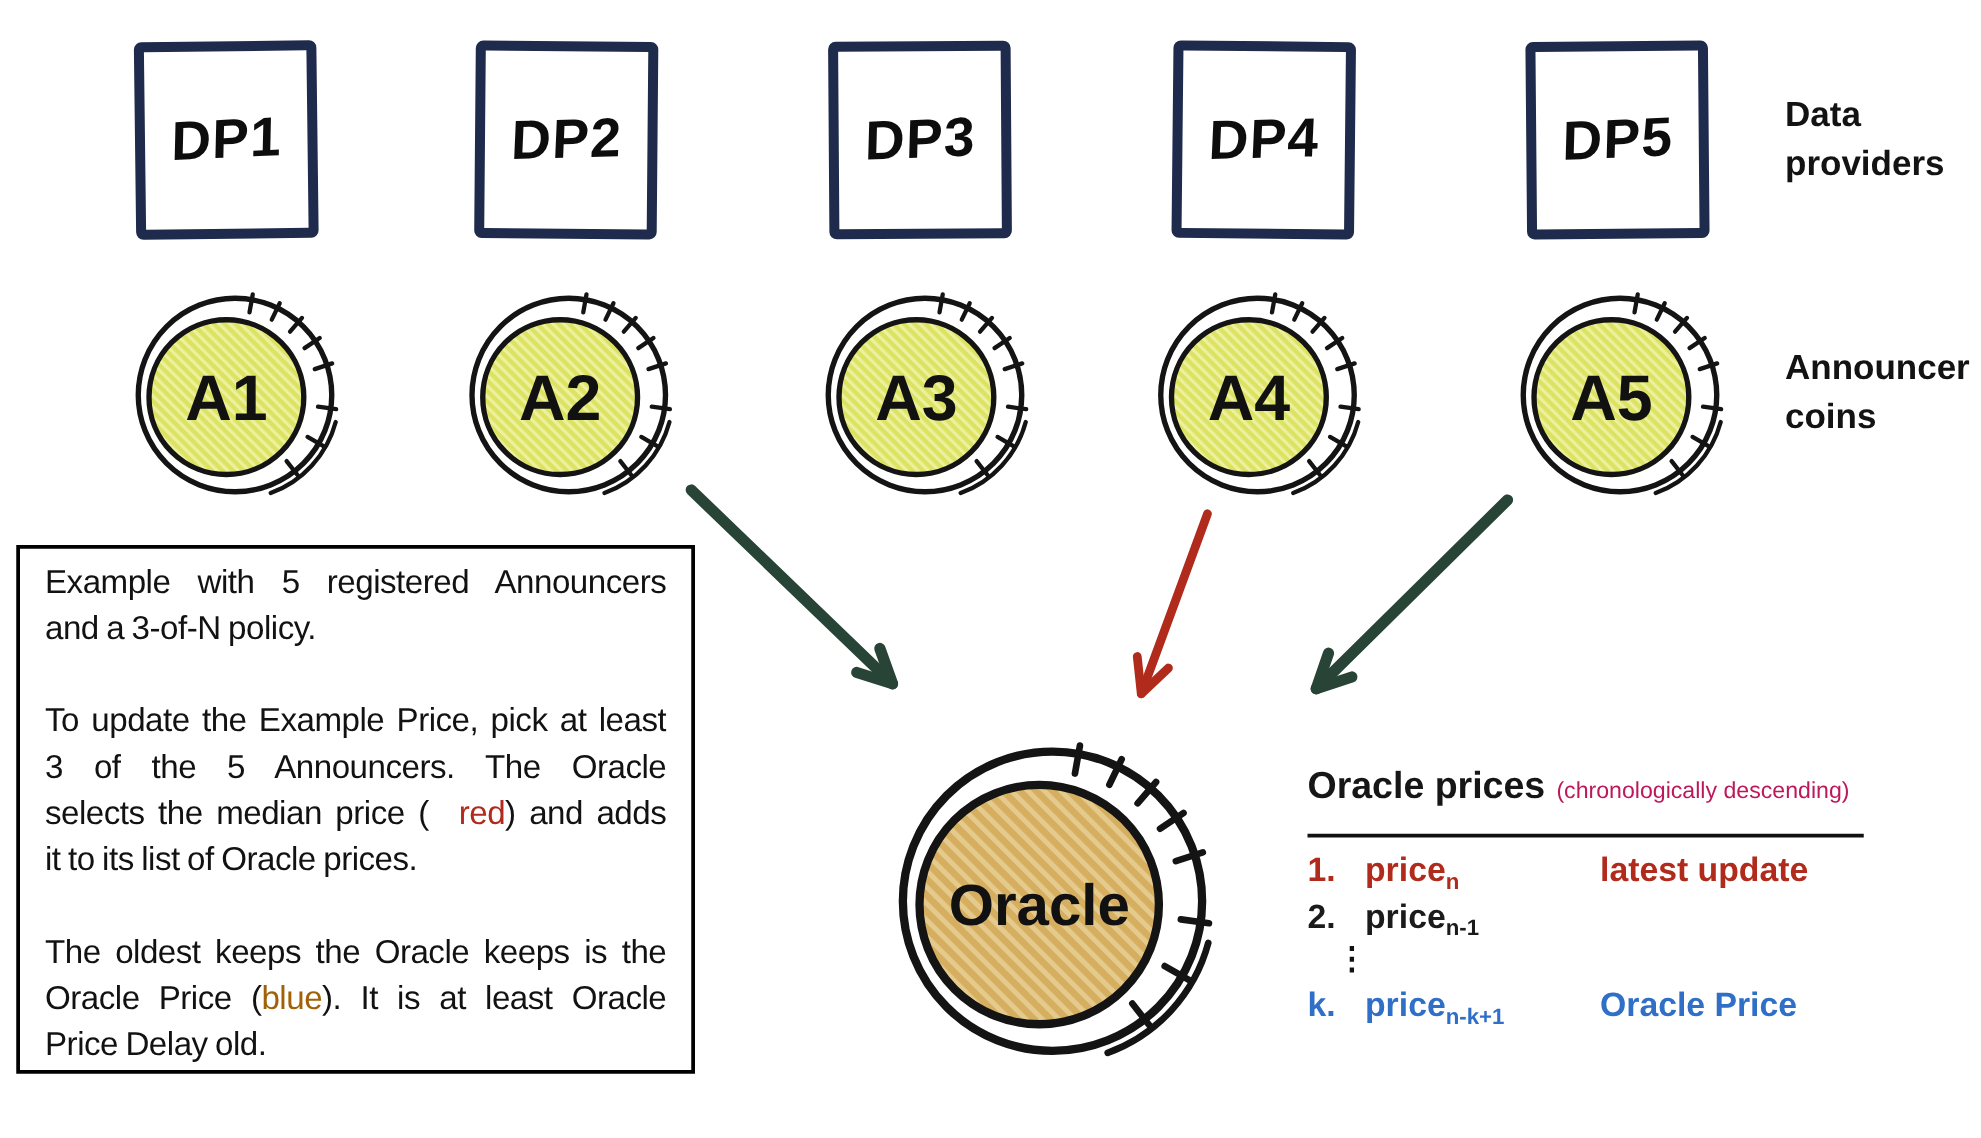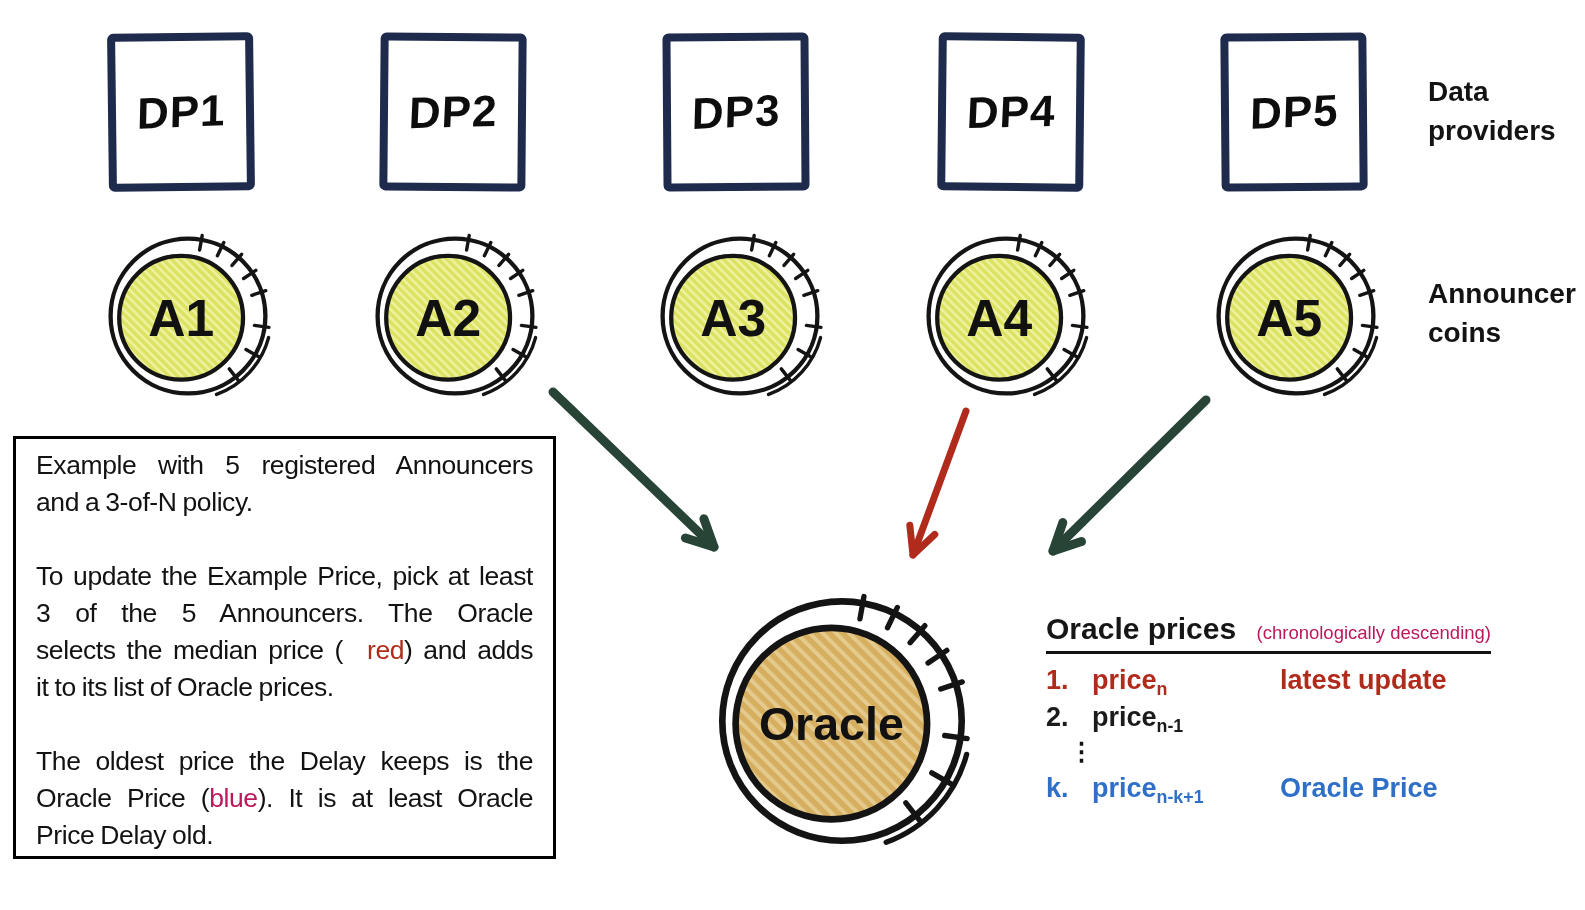--- a/index.html
+++ b/index.html
@@ -29,21 +29,21 @@
             word-spacing:-1px;color:#121212;}
   .note-line{height:37px;line-height:37px;overflow:hidden;text-align:justify;white-space:normal;}
   .note-line::after{content:"";display:inline-block;width:100%;height:0;vertical-align:top;}
   .note-line-last{text-align:left;}
   .note-line-last::after{content:none;}
   .para-gap{height:37px;}
 
   
   .op-panel{position:absolute;left:1046px;top:612px;width:452px;}
   .op-head{display:flex;align-items:baseline;gap:9px;border-bottom:3.5px solid #111;
-           padding-bottom:5px;width:445px;box-sizing:border-box;justify-content:space-between;}
+           padding-bottom:21px;width:445px;box-sizing:border-box;}
   .op-title{font-size:30px;font-weight:700;color:#161616;}
   .op-sub{font-size:18.5px;font-weight:500;color:#be185d;}
   .op-row{display:flex;height:37px;line-height:37px;font-size:27px;font-weight:600;}
   .op-row:first-of-type{margin-top:8px;}
   .op-num{width:46px;}
   .op-formula{width:188px;}
   .op-formula sub{font-size:66%;}
   .op-note{flex:1;}
   .op-ellipsis{height:34px;line-height:30px;font-size:25px;font-weight:700;margin-left:23px;color:#111;}
 </style>
@@ -204,22 +204,22 @@
 
   <div class="note-box" id="note-box">
       <div class="note-line"><span>Example with 5 registered Announcers</span></div>
       <div class="note-line note-line-last"><span>and a 3-of-N policy.</span></div>
       <div class="para-gap"></div>
       <div class="note-line"><span>To update the Example Price, pick at least</span></div>
       <div class="note-line"><span>3 of the 5 Announcers. The Oracle</span></div>
       <div class="note-line"><span>selects the median price (</span><span style="color: rgb(176, 43, 27); margin-left: 24px;">red</span><span>) and adds</span></div>
       <div class="note-line note-line-last"><span>it to its list of Oracle prices.</span></div>
       <div class="para-gap"></div>
-      <div class="note-line"><span>The oldest price the Delay keeps is the</span></div>
-      <div class="note-line"><span>Oracle Price (</span><span style="color: #be185d;">blue</span><span>). It is at least Oracle</span></div>
+      <div class="note-line"><span>The oldest keeps the Oracle keeps is the</span></div>
+      <div class="note-line"><span>Oracle Price (</span><span style="color: #a16207;">blue</span><span>). It is at least Oracle</span></div>
       <div class="note-line note-line-last"><span>Price Delay old.</span></div>
     </div>
 
   <div id="oracle-coin-slot">
       <div style="position: absolute; left: 709px; top: 588px;">
         <svg class="coin" width="266" height="266" viewBox="-100 -100 200 200">
           <defs>
             <pattern id="hp-oracle" patternUnits="userSpaceOnUse" width="7" height="7" patternTransform="rotate(-45)">
               <rect width="7" height="7" fill="#d6ae5f"></rect>
               <rect width="3" height="7" fill="#e5ca8d"></rect>

